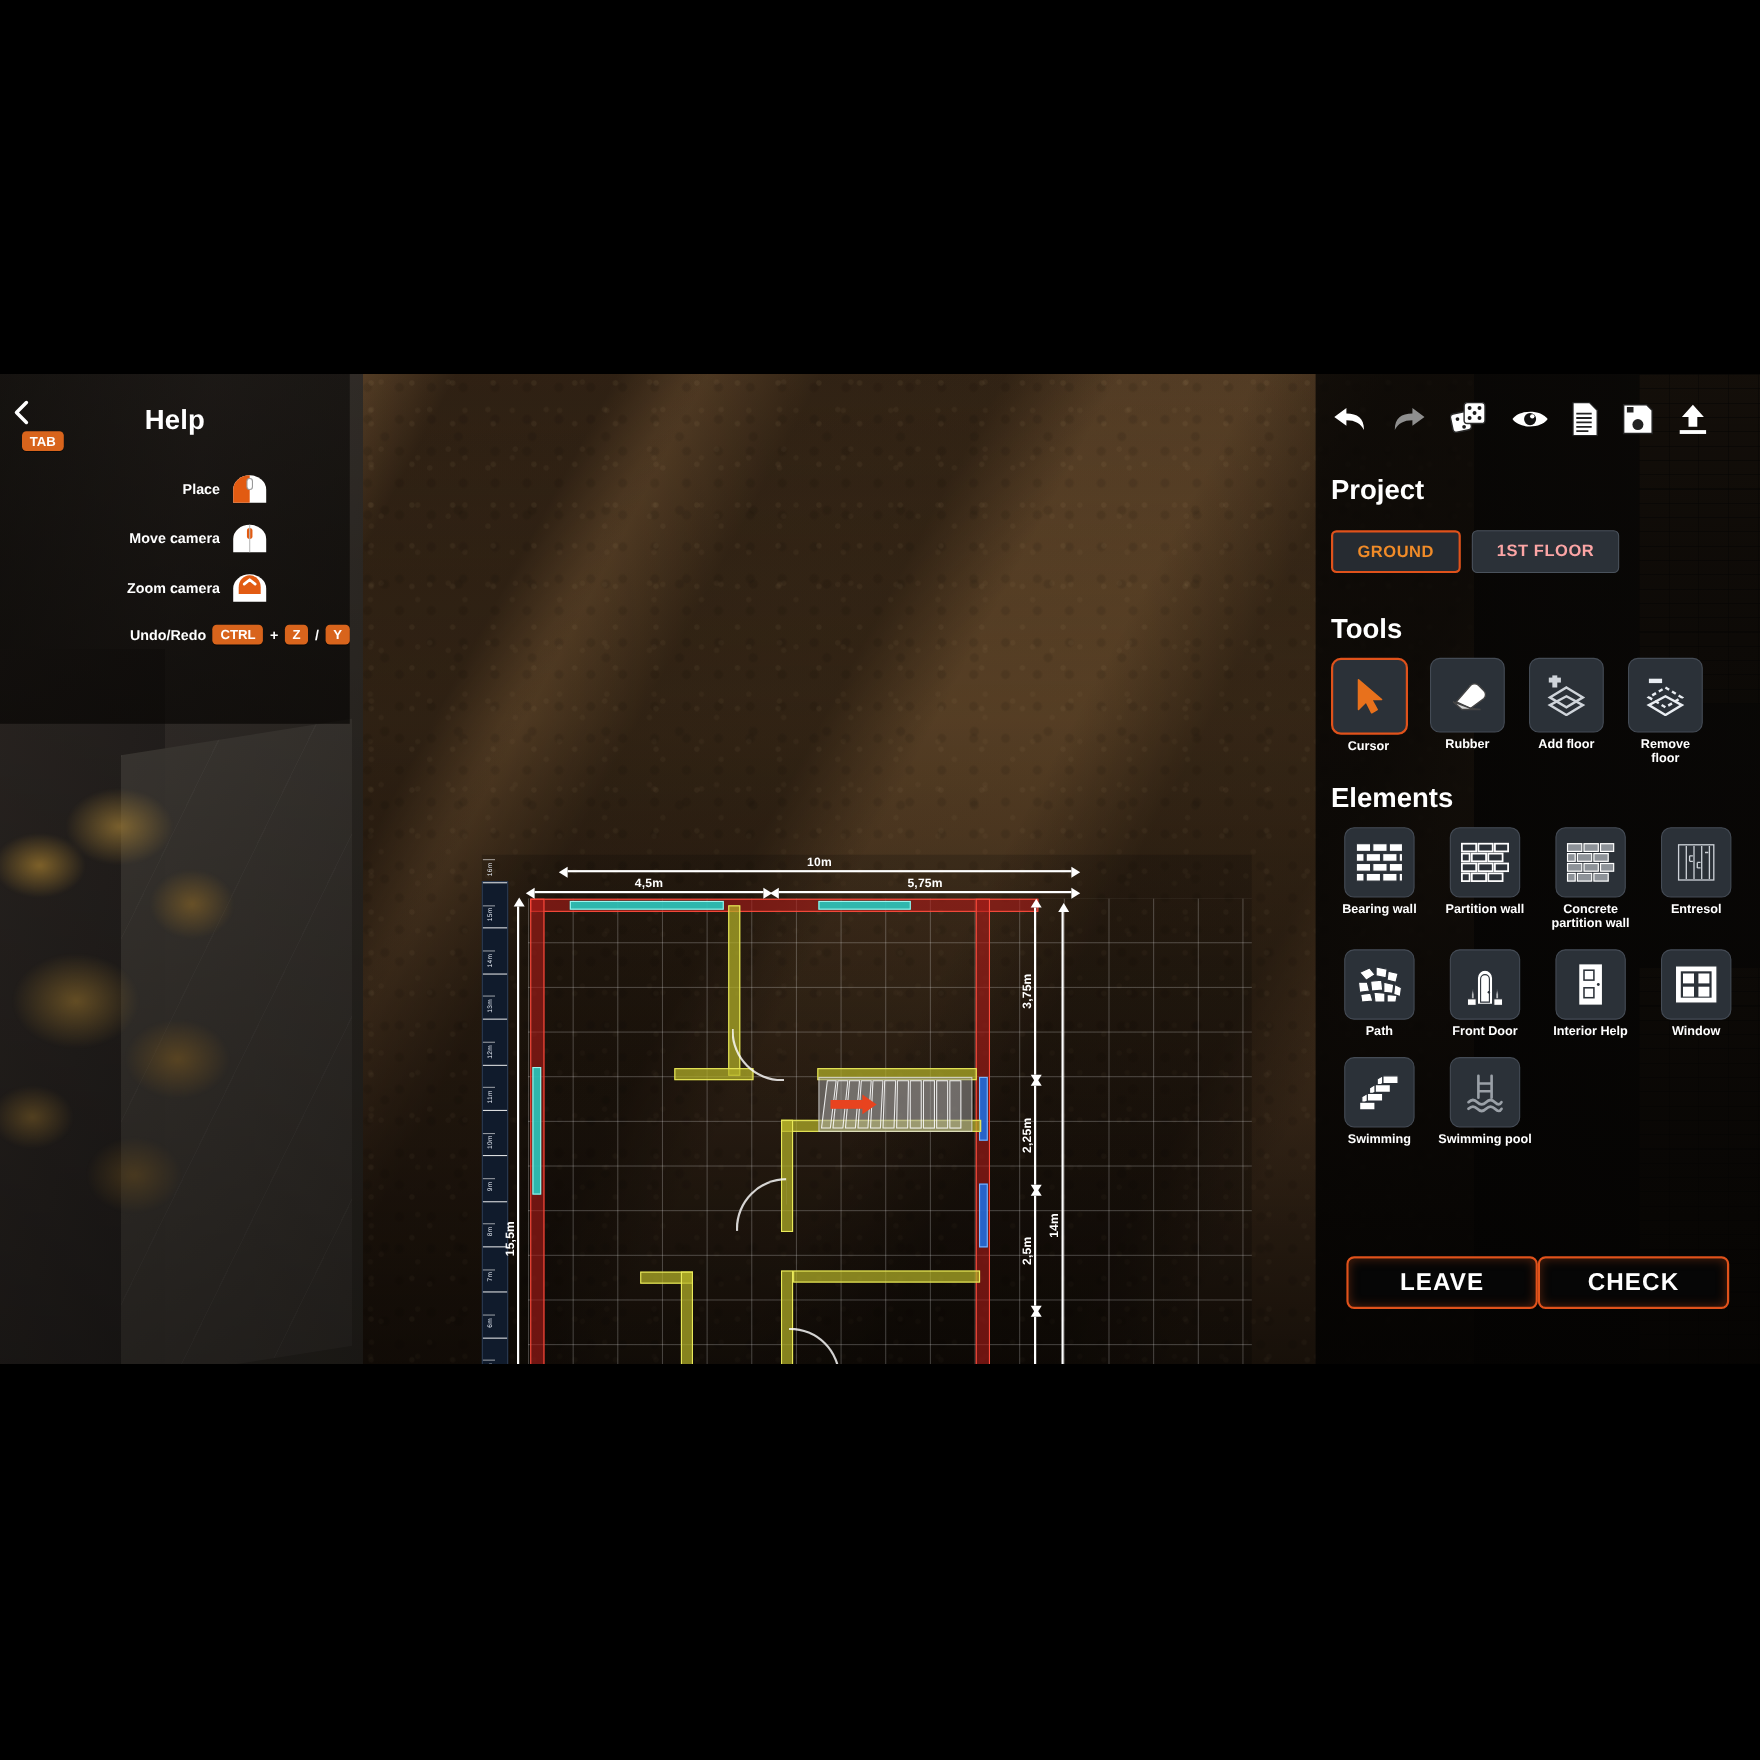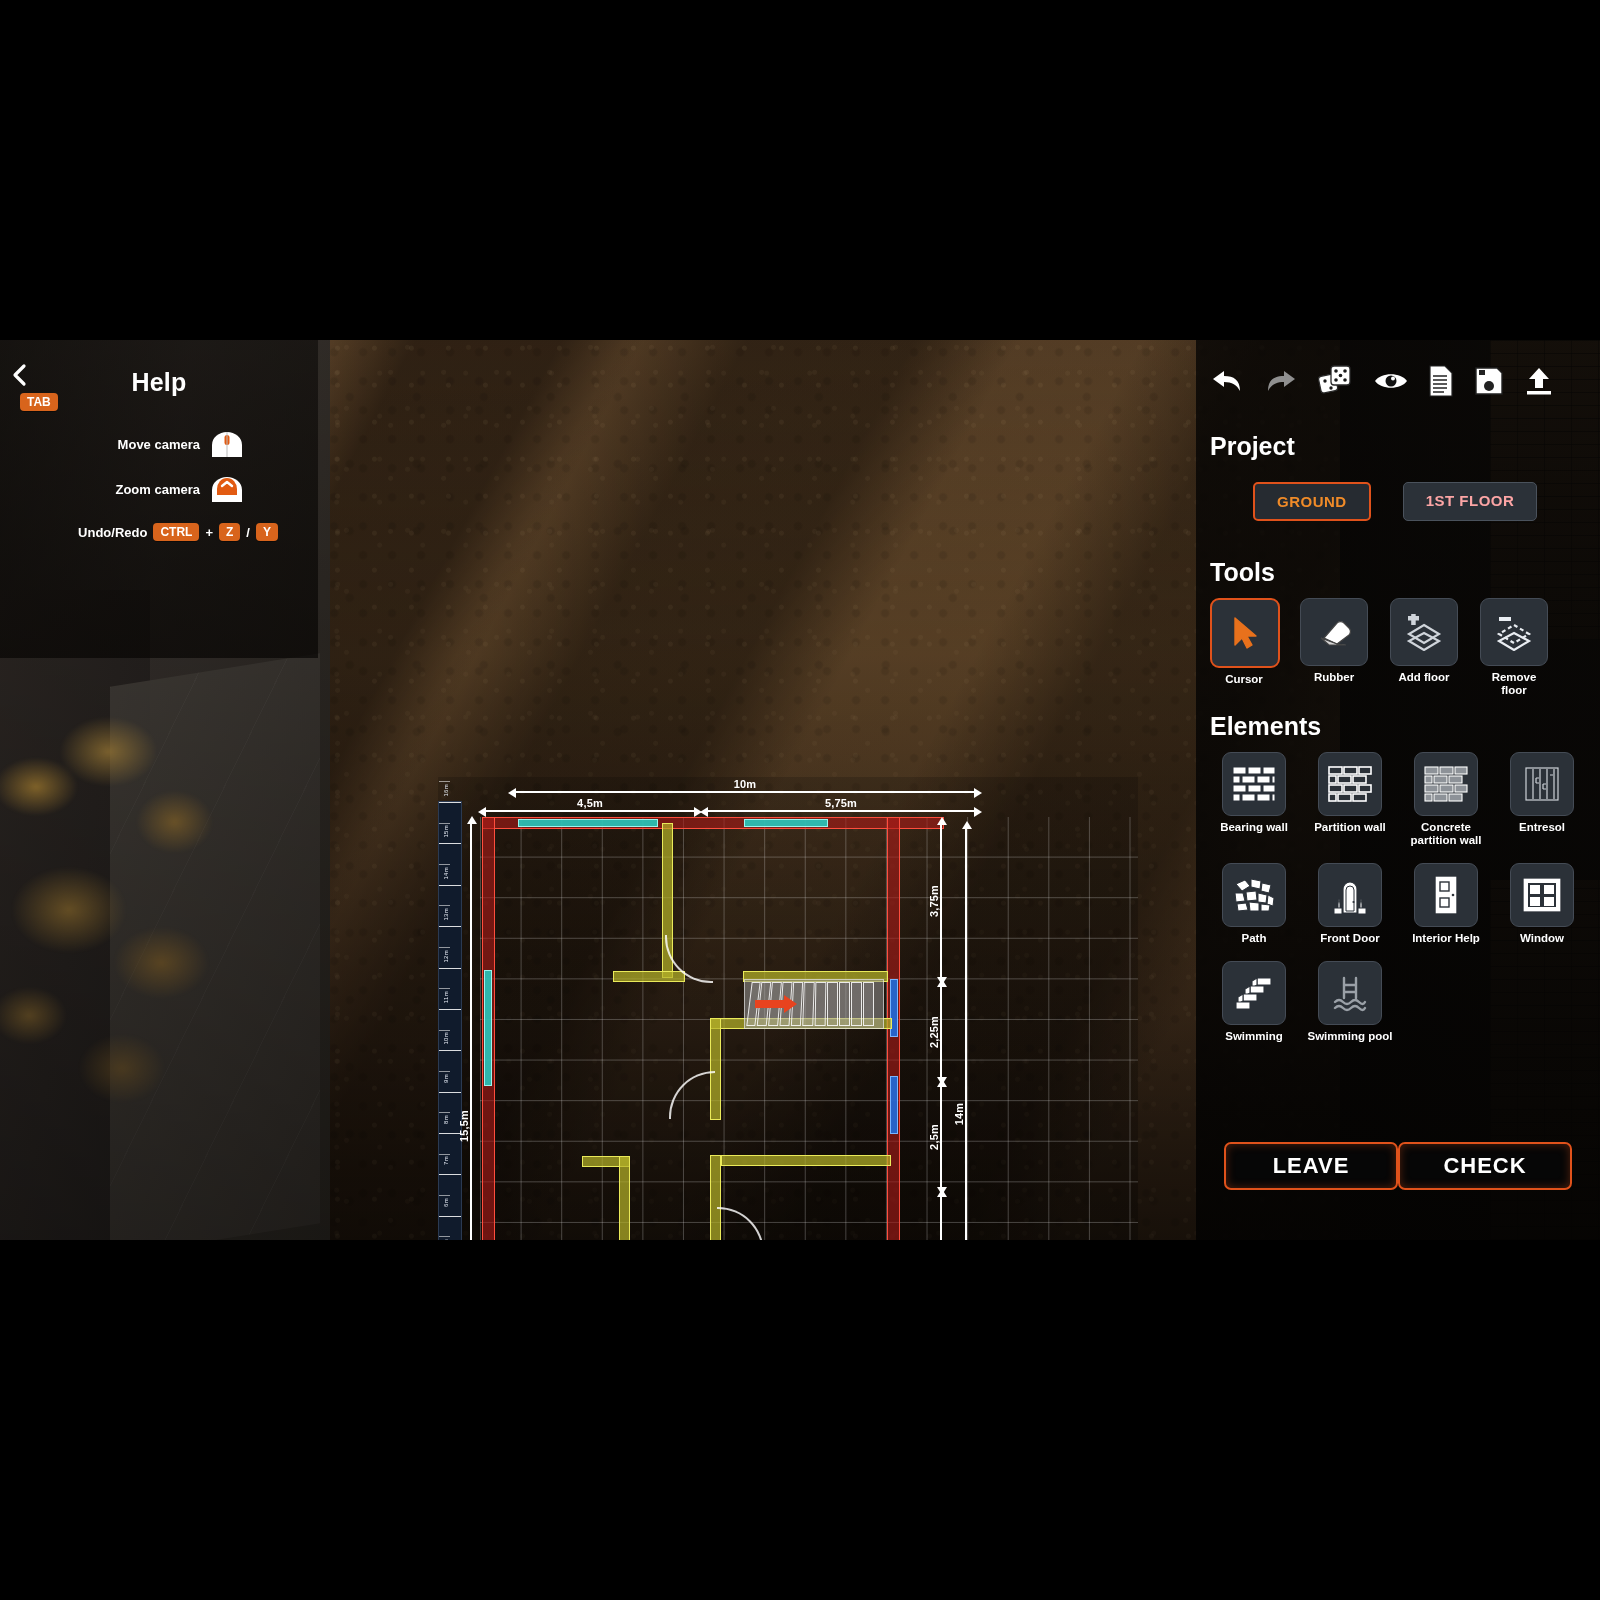--- a/index.html
+++ b/index.html
@@ -135,41 +135,41 @@
   #help .back-arrow{position:absolute;left:8px;top:22px;width:22px;height:22px;cursor:pointer;}
   .keycap{
     display:inline-block;background:#d8641c;color:#fff;font-weight:bold;font-size:12px;
     padding:2px 7px;border-radius:4px;box-shadow:0 1px 0 rgba(0,0,0,.4);
   }
   .help-title{position:absolute;top:28px;left:0;width:100%;text-align:center;font-size:25px;font-weight:bold;letter-spacing:.2px;}
   .help-rows{position:absolute;top:82px;left:0;width:100%;}
   .help-row{display:flex;align-items:center;justify-content:flex-end;padding-right:118px;height:45px;position:relative;}
   .help-label{font-size:13px;font-weight:bold;}
   .mouse{position:absolute;right:74px;width:34px;height:27px;}
-  .undo-row{display:flex;align-items:center;justify-content:flex-end;padding-right:40px;height:40px;gap:6px;font-size:13px;font-weight:bold;}
+  .undo-row{display:flex;align-items:center;justify-content:flex-end;height:40px;gap:6px;font-size:13px;font-weight:bold;}
 
   
   #floor-header{
     position:absolute;left:638px;top:345px;width:292px;height:46px;
     border:2px solid #d8441c;border-radius:4px;
     background:linear-gradient(180deg,rgba(40,28,16,.55),rgba(25,17,10,.70));
     display:flex;align-items:center;justify-content:center;gap:16px;
   }
   #floor-header .ftitle{color:#fff;font-size:22px;font-weight:bold;letter-spacing:1px;}
 
   
   #right{
     position:absolute;left:1196px;top:340px;width:404px;height:900px;
     background:linear-gradient(180deg,rgba(6,5,4,.80) 0%,rgba(6,5,4,.86) 55%,rgba(4,3,2,.92) 100%);
     color:#fff;
   }
   .topicons{position:absolute;left:14px;top:18px;width:340px;height:46px;display:flex;align-items:center;gap:20px;}
   .topicons .ic{width:38px;height:38px;display:flex;align-items:center;justify-content:center;cursor:pointer;}
   .sec-title{position:absolute;left:14px;font-size:25px;font-weight:bold;}
-  .floor-btns{position:absolute;left:14px;top:142px;display:flex;gap:32px;margin-left:43px;}
+  .floor-btns{position:absolute;left:14px;top:142px;display:flex;gap:10px;}
   .fbtn{
     padding:9px 22px;border-radius:5px;font-size:15px;font-weight:bold;letter-spacing:.5px;cursor:pointer;
     background:#2b3138;border:1px solid #4a525c;color:#fca5a5;
   }
   .fbtn.active{border:2px solid #e0521b;color:#f08b28;background:#262b31;}
 
   .tool-grid{position:absolute;left:14px;top:258px;display:flex;gap:22px;}
   .tool{width:68px;text-align:center;cursor:pointer;}
   .tool .box{
     width:66px;height:66px;border-radius:9px;background:#2b3138;border:1px solid #444b55;
@@ -357,20 +357,30 @@
         <path d="M16 4 L7 13 L16 22"></path>
       </svg>
     </span>
     <span style="position:absolute;left:20px;top:52px;">
       <span class="keycap">TAB</span>
     </span>
     <div class="help-title">Help</div>
 
     <div class="help-rows">
 
+      <div class="help-row">
+        <span class="help-label">Place</span>
+        <span class="mouse">
+          <svg width="34" height="28" viewBox="0 0 34 28">
+            <path d="M2 14a15 13 0 0 1 30 0v12H2z" fill="#fff"></path>
+            <path d="M2 14a15 13 0 0 1 15-13v25H2z" fill="#e25b12"></path>
+            <rect x="14.5" y="4" width="5" height="10" rx="2.5" fill="#fff" stroke="#999" stroke-width="1"></rect>
+          </svg>
+        </span>
+      </div>
 
       <div class="help-row">
         <span class="help-label">Move camera</span>
         <span class="mouse">
           <svg width="34" height="28" viewBox="0 0 34 28">
             <path d="M2 14a15 13 0 0 1 30 0v12H2z" fill="#fff"></path>
             <rect x="14.5" y="4" width="5" height="10" rx="2.5" fill="#e25b12"></rect>
             <path d="M17 1v25" stroke="#bbb" stroke-width="1"></path>
           </svg>
         </span>

